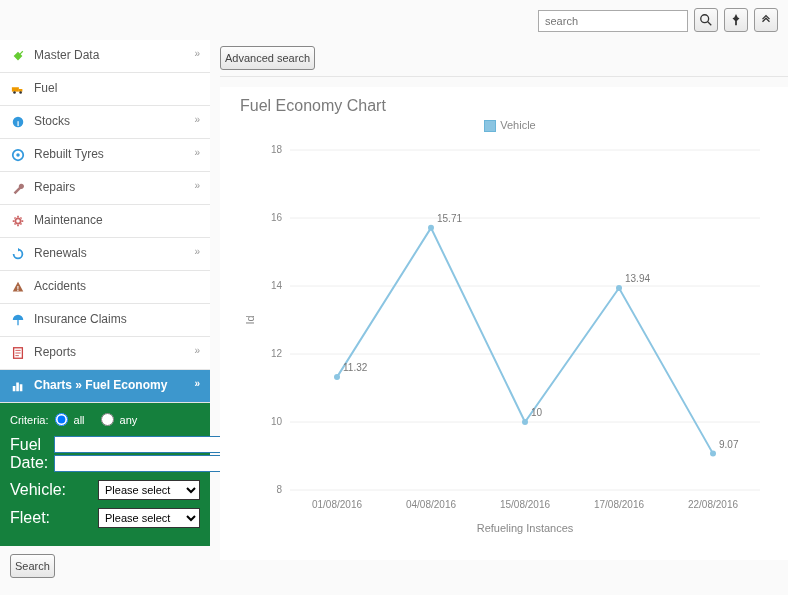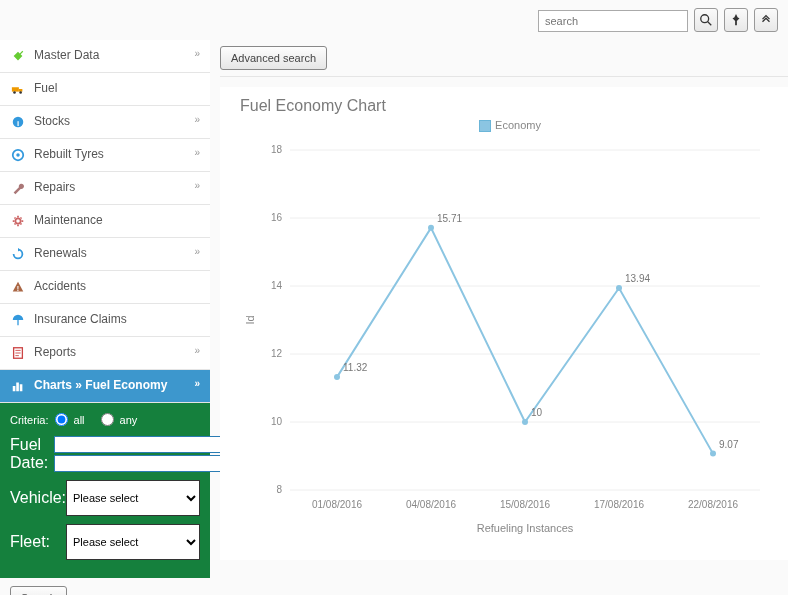--- a/index.html
+++ b/index.html
@@ -12,22 +12,22 @@
 .sidebar { width: 210px; flex-shrink: 0; }
 .nav-item { display: flex; padding: 8px 10px; border-bottom: 1px solid #e5e5e5; background: #fff; cursor: pointer; position: relative; }
 .nav-item .icon { width: 16px; height: 16px; margin-right: 8px; display: flex; align-items: center; justify-content: center; }
 .nav-item .expand { position: absolute; right: 10px; color: #999; font-size: 10px; }
 .nav-item.active { background: #3d97cd; color: #fff; font-weight: bold; }
 .nav-item.active .expand { color: #fff; }
 .filter-panel { background: #15803d; color: #fff; padding: 10px; }
 .filter-row { display: flex; align-items: center; margin-bottom: 8px; gap: 6px; }
 .filter-label { width: 50px; font-size: 16px; }
 .filter-input { flex: 1; height: 18px; border: 1px solid #2a7cb3; background: #fff; }
-.filter-select { flex: 1; height: 36px; border: 1px solid #333; background: #fff; font-size: 11px; padding: 2px; }
-.btn { padding: 5px 10px; border: 1px solid #888; background: linear-gradient(#fdfdfd, #e6e6e6); border-radius: 3px; cursor: pointer; font-size: 11px; color: #444; }
+.filter-select { flex: 1; height: 20px; border: 1px solid #333; background: #fff; font-size: 11px; padding: 2px; margin-left: 32px; }
+.btn { padding: 5px 4px; border: 1px solid #888; background: linear-gradient(#fdfdfd, #e6e6e6); border-radius: 3px; cursor: pointer; font-size: 11px; color: #444; }
 .radio-row { display: flex; align-items: center; gap: 6px; margin-bottom: 10px; font-size: 11px; }
 .radio-row input { margin: 0; }
 .main { flex: 1; padding: 0 0 0 10px; }
 .adv-search-bar { padding: 6px 0; border-bottom: 1px solid #e5e5e5; margin-bottom: 10px; }
 .chart-wrap { background: #fff; padding: 10px 20px 20px; }
 .chart-title { text-align: left; color: #7a7a7a; font-size: 16px; margin-bottom: 4px; }
 .legend { text-align: center; font-size: 11px; color: #888; margin-bottom: 8px; }
 .legend-swatch { display: inline-block; width: 12px; height: 12px; background: #8bc5e2; vertical-align: middle; margin-right: 4px; border: 1px solid #6bb5d8; }
 .chart-svg { display: block; }
 .axis-text { font-size: 10px; fill: #888; }
@@ -205,21 +205,21 @@
     </div>
   </div>
 
   <div class="main">
     <div class="adv-search-bar">
       <button class="btn">Advanced search</button>
     </div>
     <div class="chart-wrap">
       <div class="chart-title">Fuel Economy Chart</div>
       <div class="legend">
-        <span class="legend-swatch"></span><span>Economy</span>
+        <span class="legend-swatch"></span><span>Vehicle</span>
       </div>
       <svg id="chart" class="chart-svg" width="540" height="400">
           <line class="gridline" x1="50" y1="350" x2="520" y2="350"></line>
           <text class="axis-text" x="42" y="353" text-anchor="end">8</text>
           <line class="gridline" x1="50" y1="282" x2="520" y2="282"></line>
           <text class="axis-text" x="42" y="285" text-anchor="end">10</text>
           <line class="gridline" x1="50" y1="214" x2="520" y2="214"></line>
           <text class="axis-text" x="42" y="217" text-anchor="end">12</text>
           <line class="gridline" x1="50" y1="146" x2="520" y2="146"></line>
           <text class="axis-text" x="42" y="149" text-anchor="end">14</text>

